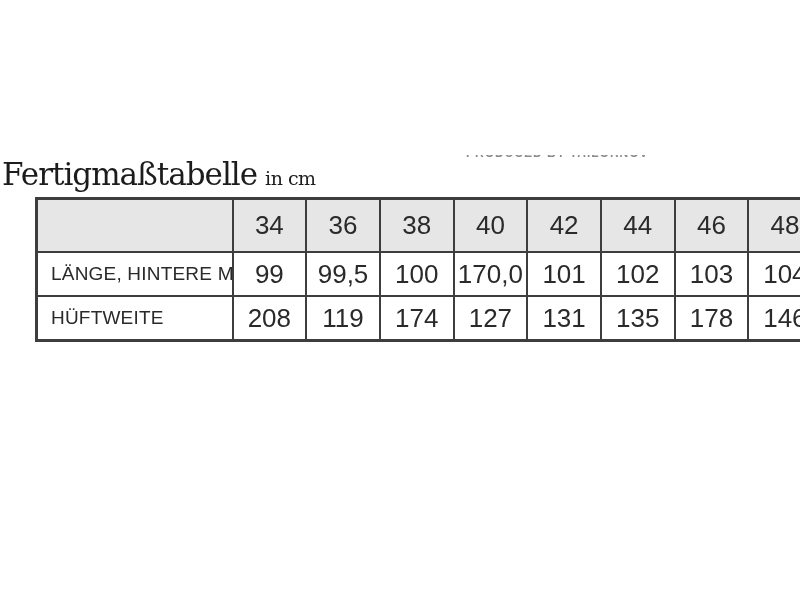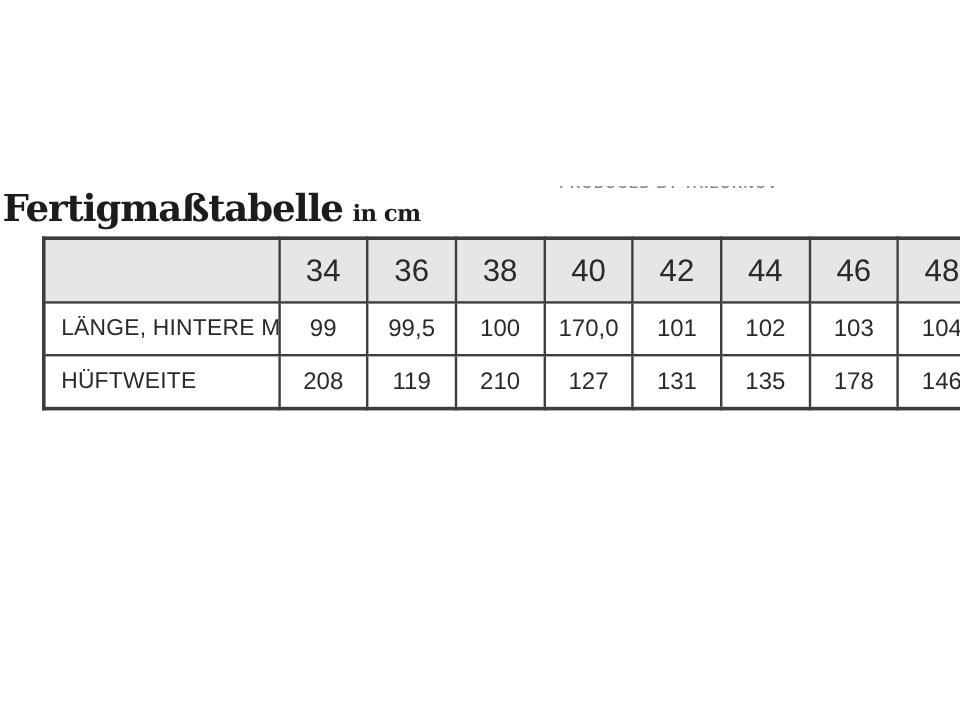--- a/index.html
+++ b/index.html
@@ -3,21 +3,21 @@
 <meta charset="utf-8">
 <style>
   html,body{margin:0;padding:0;}
   body{
     width:800px;height:599px;background:#ffffff;position:relative;
     font-family:"Liberation Sans",sans-serif;color:#2a2a2a;overflow:hidden;
   }
   .title-block{
     position:absolute;left:2px;top:159px;white-space:nowrap;
     font-family:"DejaVu Serif","Liberation Serif",serif;
-    font-weight:700;color:#1c1c1c;line-height:1;
+    font-weight:400;color:#1c1c1c;line-height:1;
   }
   .title-main{font-size:31px;letter-spacing:-1px;}
   .title-unit{font-size:19px;margin-left:8px;letter-spacing:-0.5px;}
   .watermark-clip{
     position:absolute;left:466px;top:155px;width:180px;height:6px;
     overflow:hidden;
   }
   .watermark-clip span{
     display:block;margin-top:-8px;font-size:12px;line-height:13px;
     font-weight:bold;color:#8b8b8b;letter-spacing:1px;white-space:nowrap;
@@ -32,21 +32,21 @@
     border:2px solid #3d3d3d;
     text-align:center;vertical-align:middle;
     overflow:hidden;white-space:nowrap;
   }
   table.size-table thead th{
     background:#e6e6e6;height:49px;
     font-size:26px;font-weight:normal;color:#2a2a2a;
   }
   table.size-table tbody td{
     background:#ffffff;height:40px;
-    font-size:20px;color:#2a2a2a;
+    font-size:26px;color:#2a2a2a;
   }
   table.size-table tbody td.label{
     text-align:left;padding-left:13px;
     font-size:19px;letter-spacing:0.2px;
   }
   col.c-label{width:196px;}
   col.c-size{width:73.7px;}
 </style>
 </head>
 <body>
@@ -93,21 +93,21 @@
       <td>170,0</td>
       <td>101</td>
       <td>102</td>
       <td>103</td>
       <td>104</td>
     </tr>
     <tr>
       <td class="label">HÜFTWEITE</td>
       <td>208</td>
       <td>119</td>
-      <td>210</td>
+      <td>174</td>
       <td>127</td>
       <td>131</td>
       <td>135</td>
       <td>178</td>
       <td>146</td>
     </tr>
   </tbody>
 </table>
 
 </body></html>

